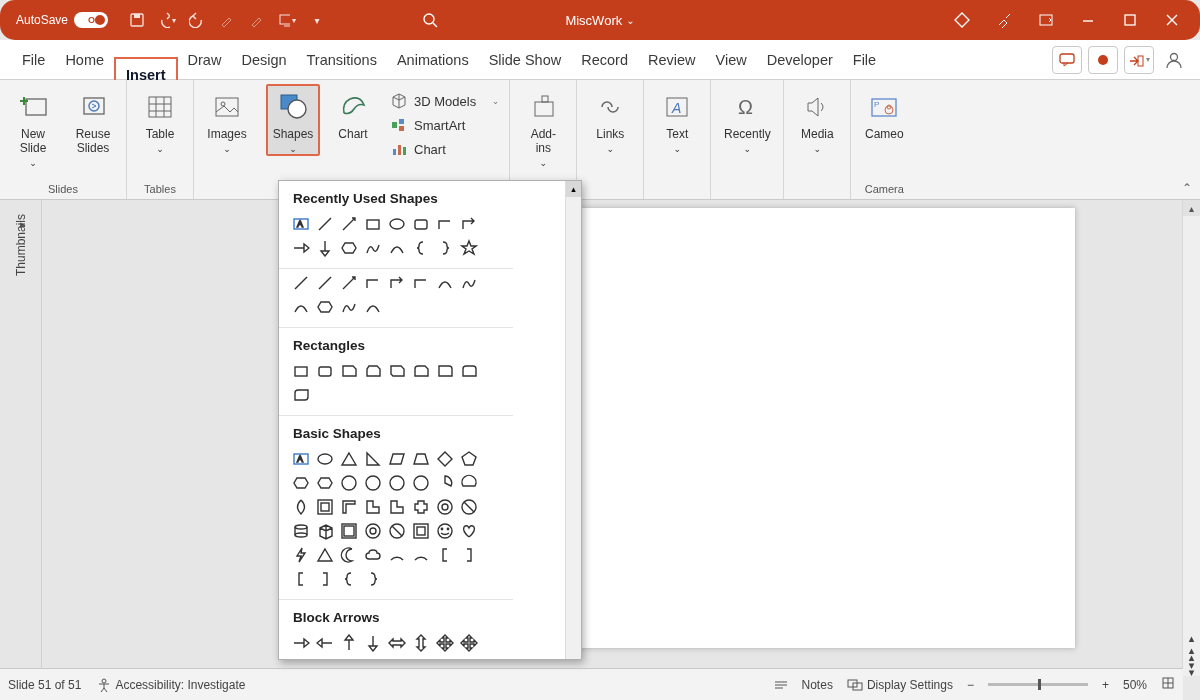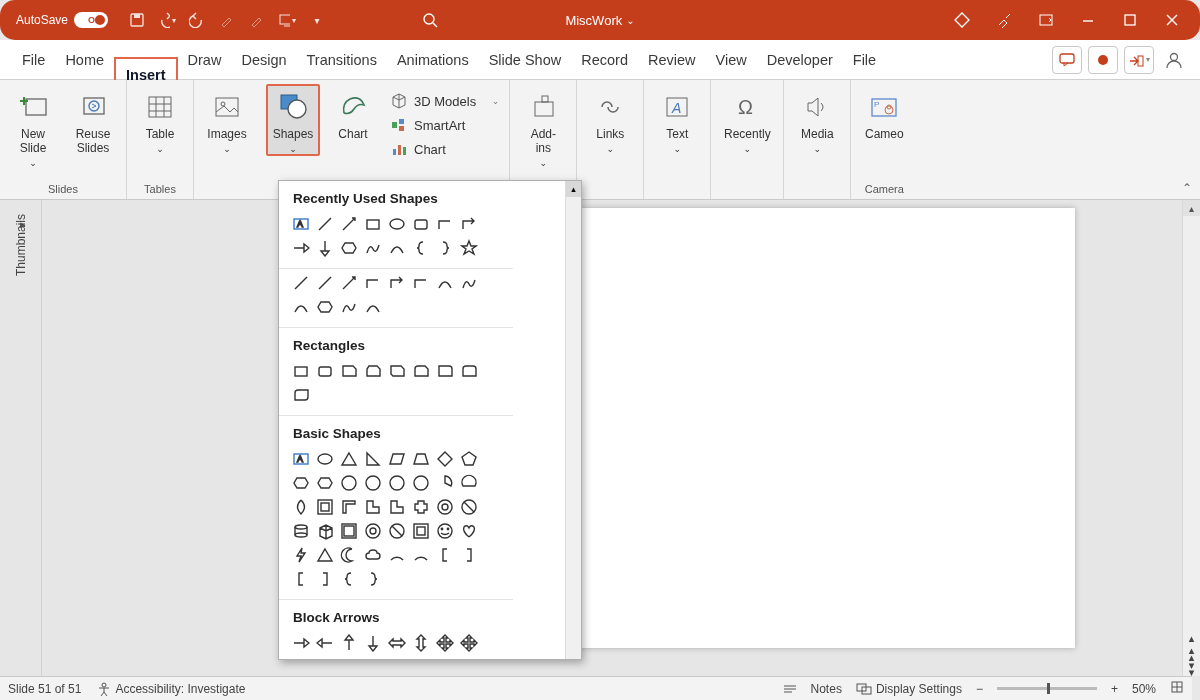--- a/index.html
+++ b/index.html
@@ -56,21 +56,21 @@
 
 .shapes-pop { position: absolute; top: 180px; left: 278px; width: 304px; height: 480px; background: #fff; border: 1px solid #b0b0b0; box-shadow: 2px 3px 8px rgba(0,0,0,0.3); z-index: 50; overflow: hidden; }
 .shapes-pop .scroll { position: absolute; right: 0; top: 0; bottom: 0; width: 16px; background: #f0f0f0; border-left: 1px solid #ddd; }
 .shapes-pop .scroll .su { height: 16px; background: #d8d8d8; display:flex;align-items:center;justify-content:center;font-size:9px; }
 .cat { padding: 10px 14px 4px; font-weight: 700; font-size: 13.5px; color: #222; }
 .shape-grid { display: flex; flex-wrap: wrap; gap: 4px 4px; padding: 4px 12px 10px; border-bottom: 1px solid #e4e4e4; }
 .sh { width: 20px; height: 20px; display: flex; align-items: center; justify-content: center; }
 .sh svg { stroke: #333; stroke-width: 1.4; fill: none; }
 
 
-.status { position: absolute; bottom: 0; left: 0; right: 8px; height: 24px; background: #f3f3f3; border-top: 1px solid #c9c9c9; display: flex; align-items: center; font-size: 12px; color: #444; padding: 0 8px; gap: 16px; }
+.status { position: absolute; bottom: 0; left: 0; right: 17px; height: 32px; background: #f3f3f3; border-top: 1px solid #c9c9c9; display: flex; align-items: center; font-size: 12px; color: #444; padding: 0 8px; gap: 16px; }
 .status .right { margin-left: auto; display: flex; align-items: center; gap: 14px; }
 .zoom-slider { width: 100px; height: 3px; background: #bbb; position: relative; }
 .zoom-slider::after { content:""; width:3px; height:11px; background:#555; position:absolute; left:50%; top:-4px; }
 </style>
 </head>
 <body>
 
 <div class="titlebar">
   <div class="autosave">
     <span>AutoSave</span>

